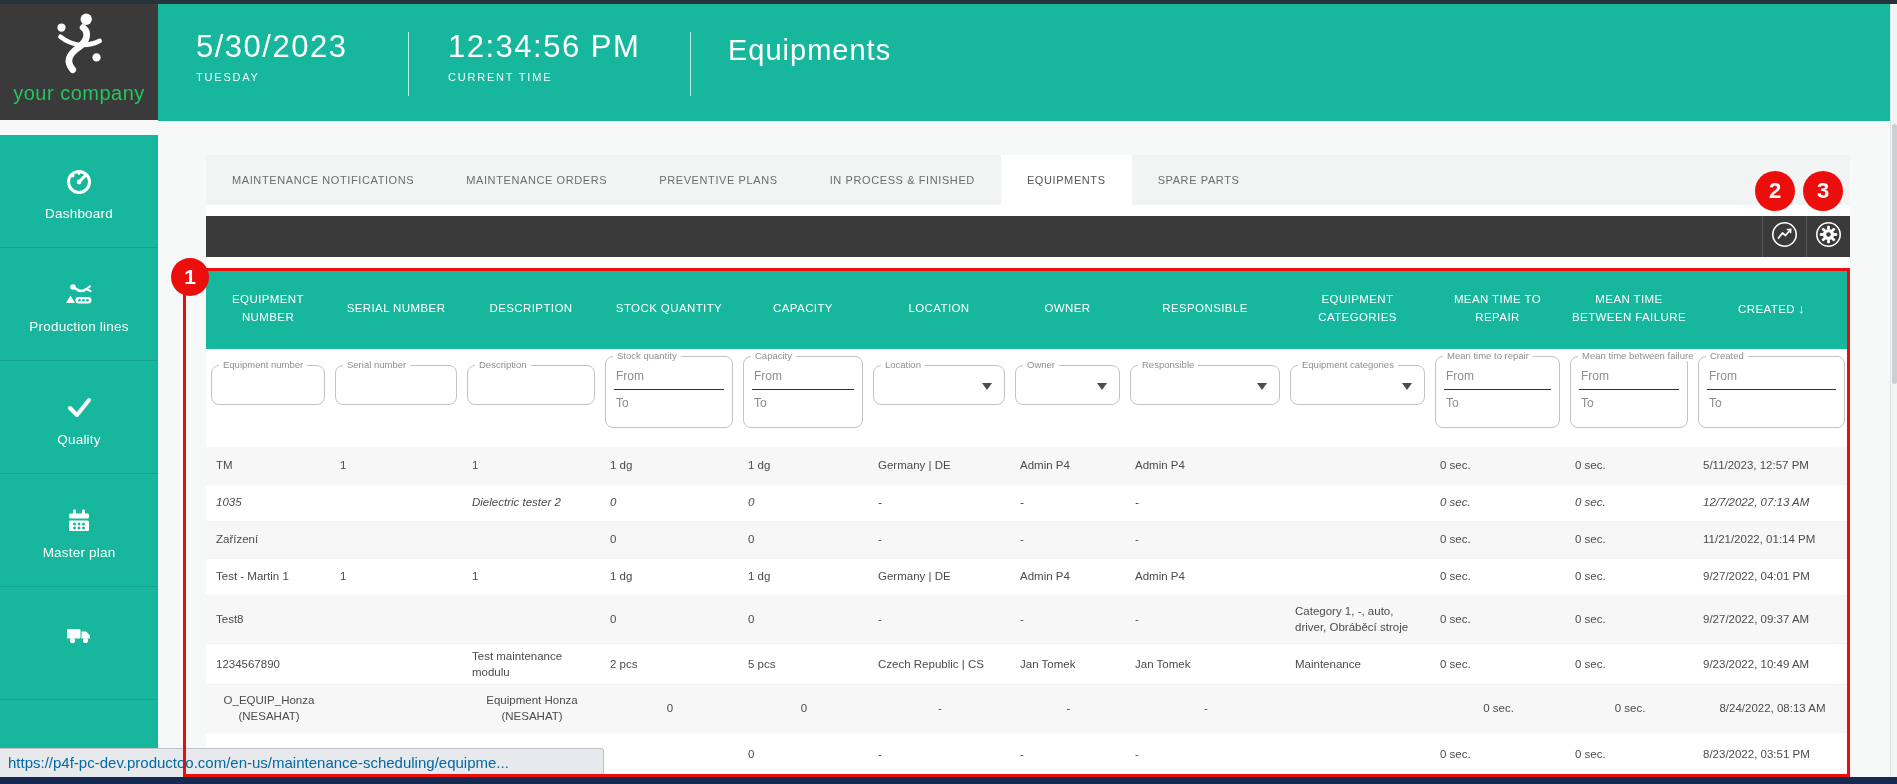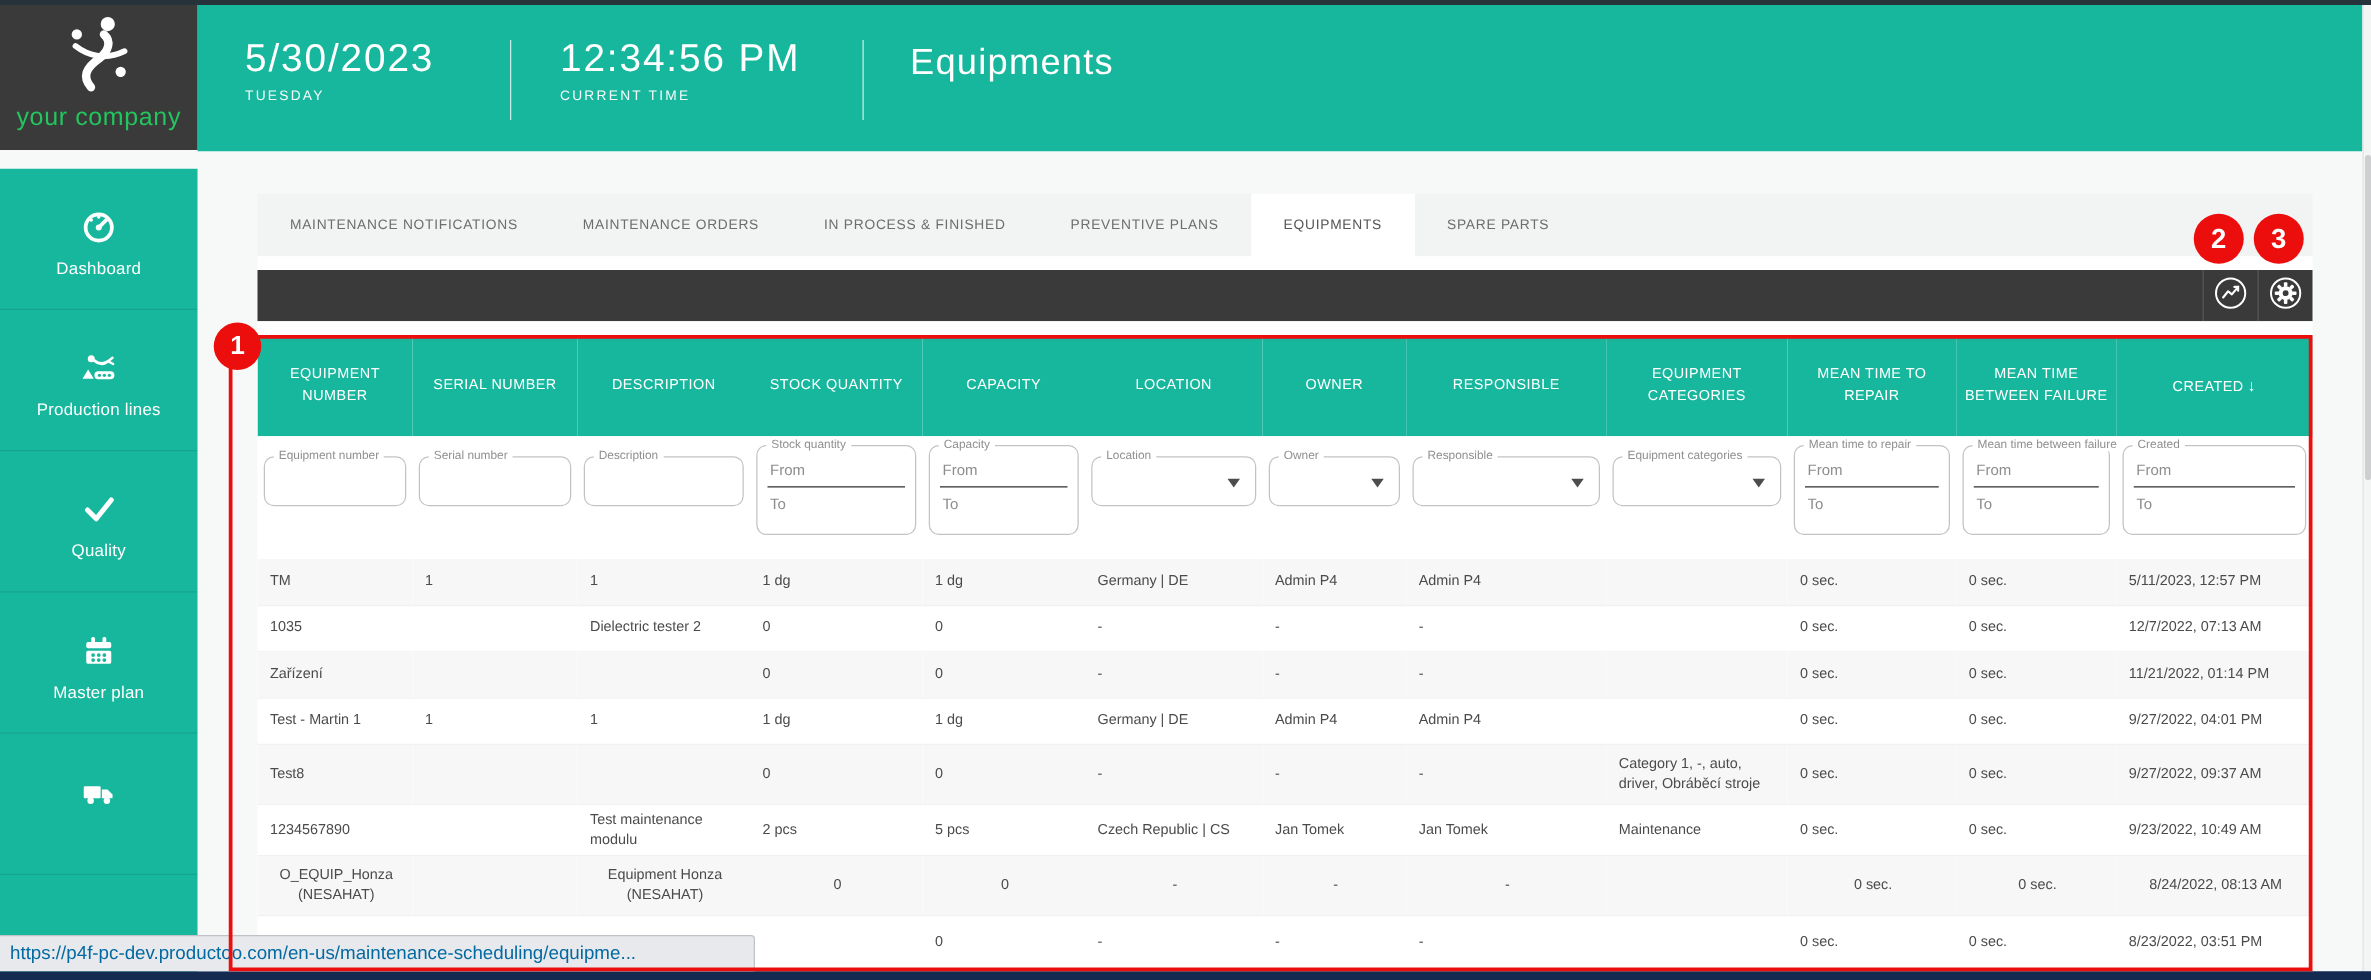--- a/index.html
+++ b/index.html
@@ -151,22 +151,22 @@
             <path d="M17.5 13.5 h4.5 l4 4 v3 h-8.5 z" fill="#fff"></path>
             <circle cx="8.5" cy="22.5" r="2.6" fill="#fff"></circle>
             <circle cx="21.5" cy="22.5" r="2.6" fill="#fff"></circle>
           </svg></span></div>
     </nav>
 
   <main class="main">
     <div class="tabbar" id="tabbar">
         <div class="tab">MAINTENANCE NOTIFICATIONS</div>
         <div class="tab">MAINTENANCE ORDERS</div>
+        <div class="tab">PREVENTIVE PLANS</div>
         <div class="tab">IN PROCESS &amp; FINISHED</div>
-        <div class="tab">PREVENTIVE PLANS</div>
         <div class="tab active">EQUIPMENTS</div>
         <div class="tab">SPARE PARTS</div>
       </div>
     <div class="white-strip"></div>
     <div class="toolbar" id="toolbar">
         <div class="tb-btn">
           <span><svg width="27" height="27" viewBox="0 0 27 27">
               <circle cx="13.5" cy="13.5" r="11.7" fill="none" stroke="#fff" stroke-width="1.6"></circle>
               <path d="M7.5 17 L11.5 12 L14.5 14.5 L19.5 8.5" fill="none" stroke="#fff" stroke-width="1.7" stroke-linecap="round" stroke-linejoin="round"></path>
               <path d="M16.5 8.5 h3 v3" fill="none" stroke="#fff" stroke-width="1.7" stroke-linecap="round"></path>
@@ -300,21 +300,21 @@
               <td>1 dg</td>
               <td>1 dg</td>
               <td>Germany | DE</td>
               <td>Admin P4</td>
               <td>Admin P4</td>
               <td></td>
               <td>0 sec.</td>
               <td>0 sec.</td>
               <td>5/11/2023, 12:57 PM</td>
             </tr>
-            <tr style="height: 37px;">
+            <tr style="height: 37px; font-style: italic;">
               <td>1035</td>
               <td></td>
               <td>Dielectric tester 2</td>
               <td>0</td>
               <td>0</td>
               <td>-</td>
               <td>-</td>
               <td>-</td>
               <td></td>
               <td>0 sec.</td>

